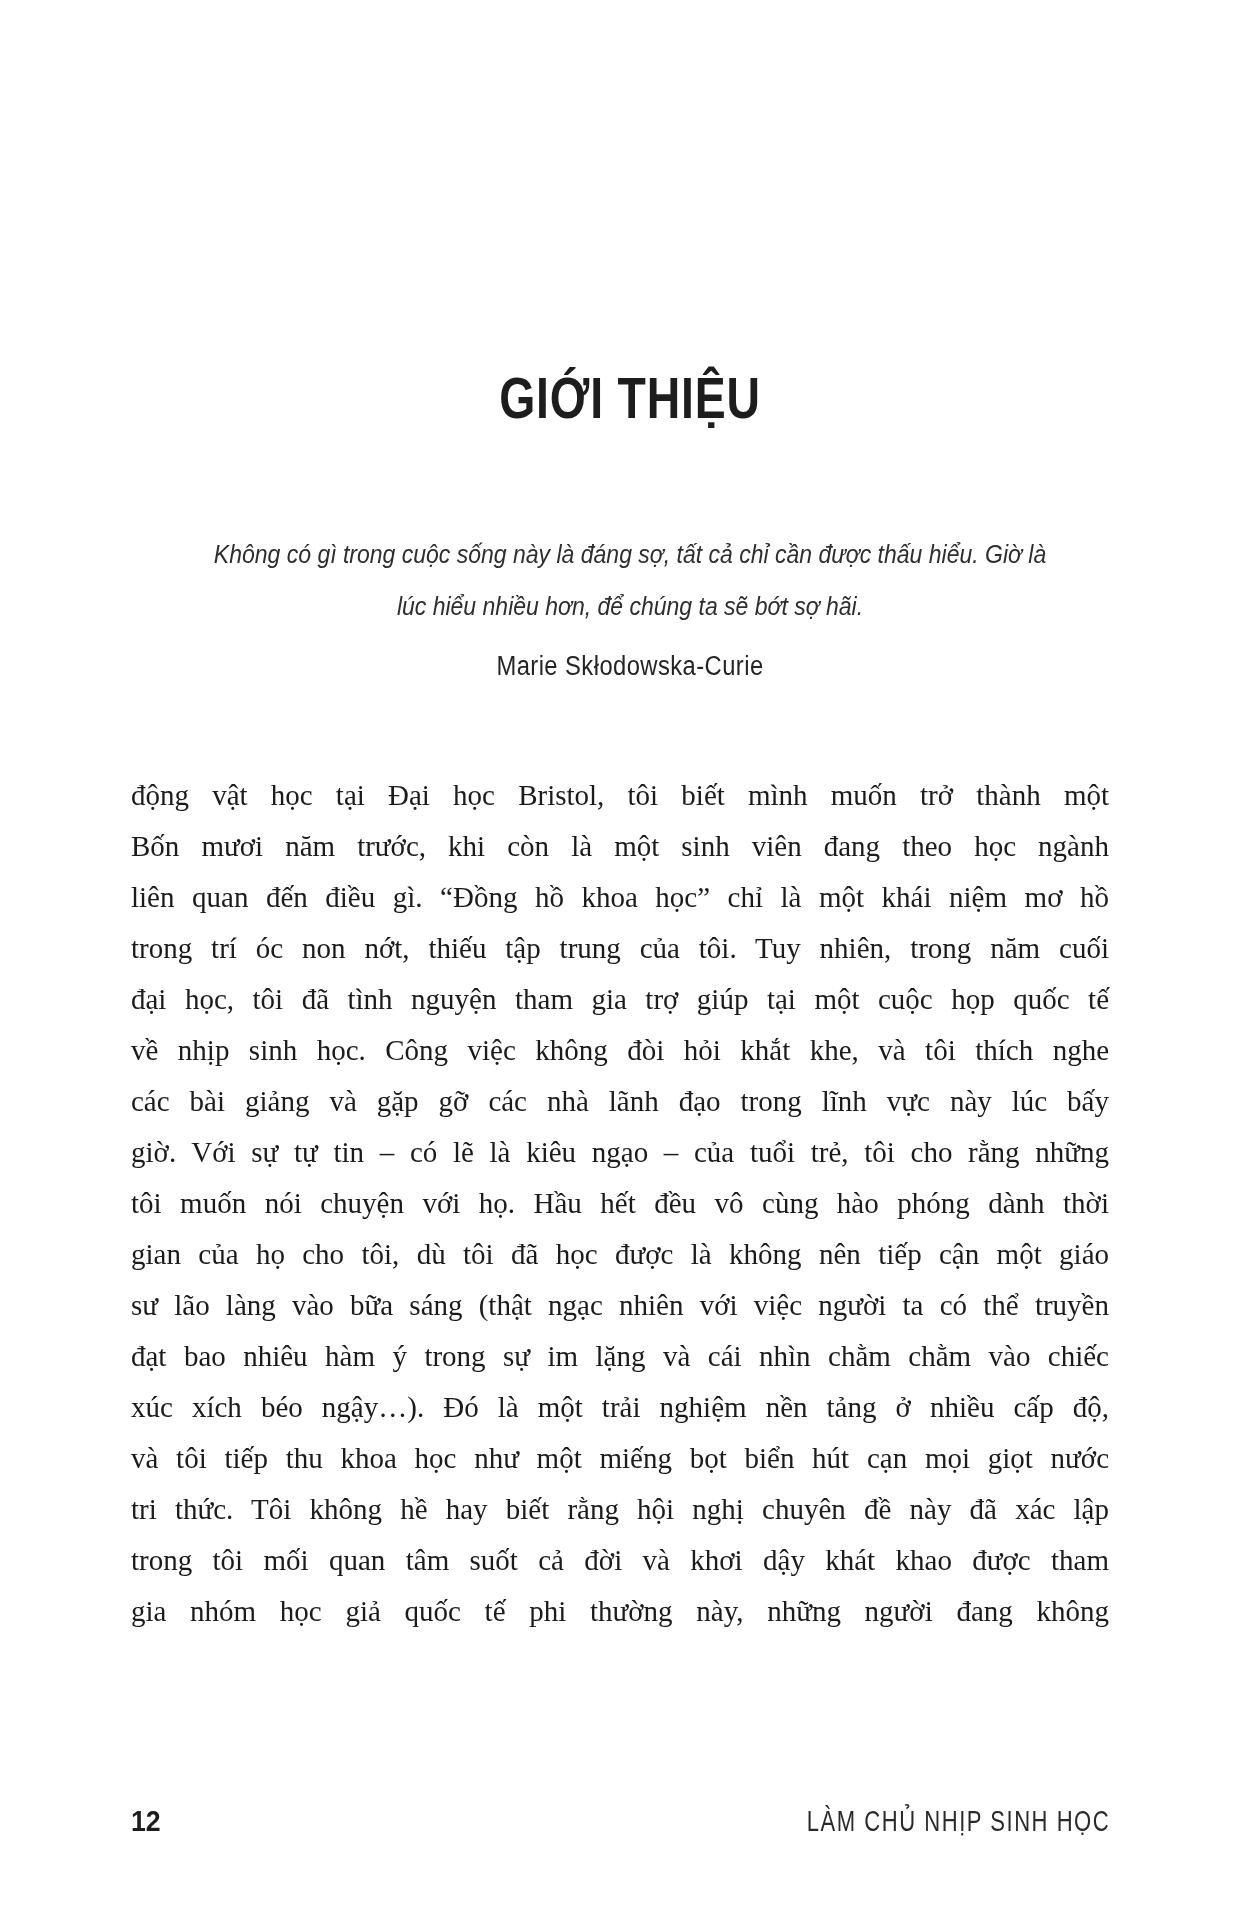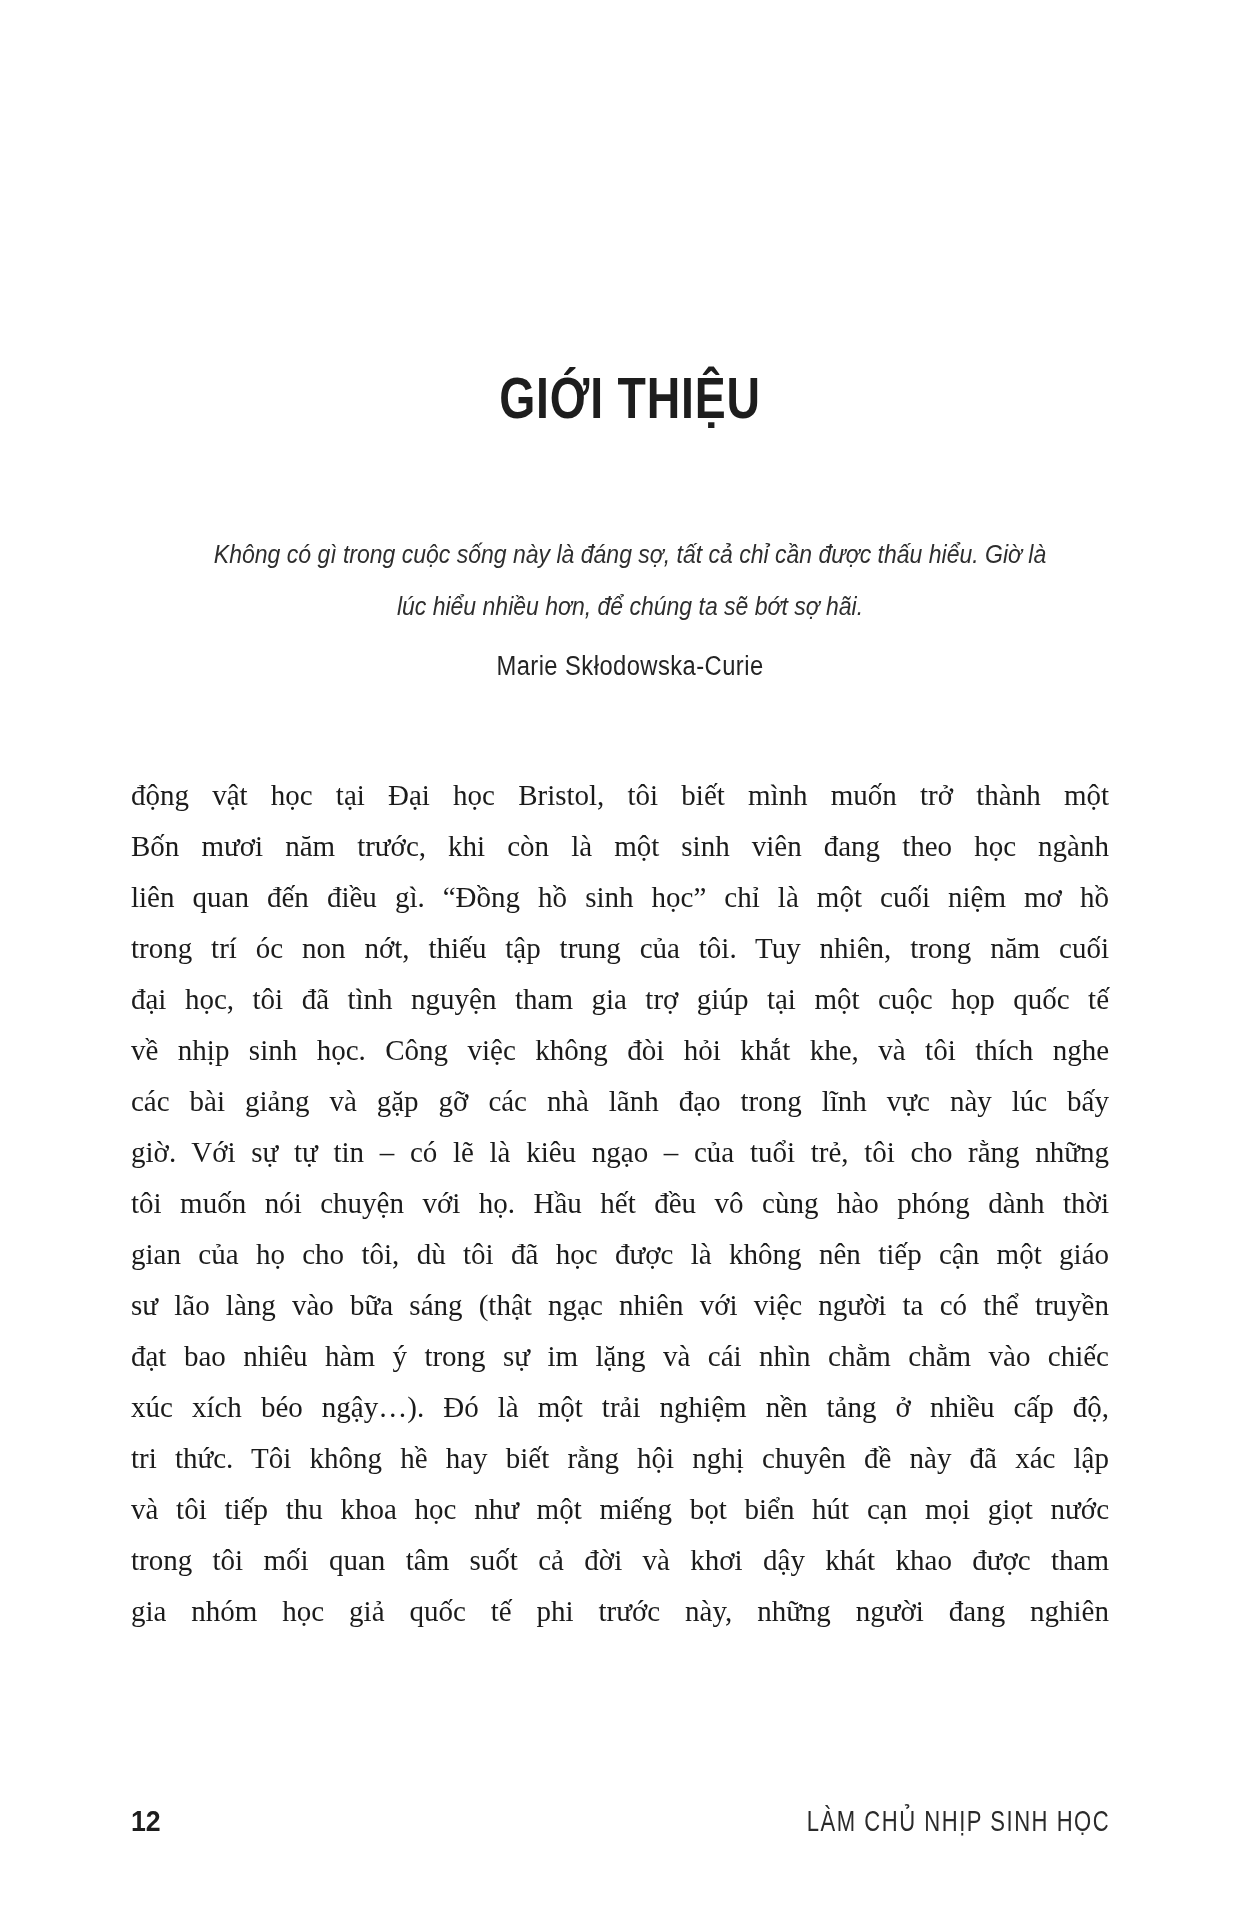--- a/index.html
+++ b/index.html
@@ -110,34 +110,34 @@
   <div class="epigraph">
     <div class="ep-line">Không có gì trong cuộc sống này là đáng sợ, tất cả chỉ cần được thấu hiểu. Giờ là</div>
     <div class="ep-line">lúc hiểu nhiều hơn, để chúng ta sẽ bớt sợ hãi.</div>
   </div>
 
   <div class="attribution">Marie Skłodowska-Curie</div>
 
   <div class="body-text">
     <div class="line">động vật học tại Đại học Bristol, tôi biết mình muốn trở thành một</div>
     <div class="line">Bốn mươi năm trước, khi còn là một sinh viên đang theo học ngành</div>
-    <div class="line">liên quan đến điều gì. “Đồng hồ sinh học” chỉ là một cuối niệm mơ hồ</div>
+    <div class="line">liên quan đến điều gì. “Đồng hồ khoa học” chỉ là một khái niệm mơ hồ</div>
     <div class="line">trong trí óc non nớt, thiếu tập trung của tôi. Tuy nhiên, trong năm cuối</div>
     <div class="line">đại học, tôi đã tình nguyện tham gia trợ giúp tại một cuộc họp quốc tế</div>
     <div class="line">về nhịp sinh học. Công việc không đòi hỏi khắt khe, và tôi thích nghe</div>
     <div class="line">các bài giảng và gặp gỡ các nhà lãnh đạo trong lĩnh vực này lúc bấy</div>
     <div class="line">giờ. Với sự tự tin – có lẽ là kiêu ngạo – của tuổi trẻ, tôi cho rằng những</div>
     <div class="line">tôi muốn nói chuyện với họ. Hầu hết đều vô cùng hào phóng dành thời</div>
     <div class="line">gian của họ cho tôi, dù tôi đã học được là không nên tiếp cận một giáo</div>
     <div class="line">sư lão làng vào bữa sáng (thật ngạc nhiên với việc người ta có thể truyền</div>
     <div class="line">đạt bao nhiêu hàm ý trong sự im lặng và cái nhìn chằm chằm vào chiếc</div>
     <div class="line">xúc xích béo ngậy…). Đó là một trải nghiệm nền tảng ở nhiều cấp độ,</div>
+    <div class="line">và tôi tiếp thu khoa học như một miếng bọt biển hút cạn mọi giọt nước</div>
     <div class="line">tri thức. Tôi không hề hay biết rằng hội nghị chuyên đề này đã xác lập</div>
-    <div class="line">và tôi tiếp thu khoa học như một miếng bọt biển hút cạn mọi giọt nước</div>
     <div class="line">trong tôi mối quan tâm suốt cả đời và khơi dậy khát khao được tham</div>
-    <div class="line">gia nhóm học giả quốc tế phi trước này, những người đang nghiên</div>
+    <div class="line">gia nhóm học giả quốc tế phi thường này, những người đang không</div>
   </div>
 
   <div class="footer-page-number">12</div>
 
   <div class="footer-running-title">LÀM CHỦ NHỊP SINH HỌC</div>
 
 </div>
 
 </body></html>

